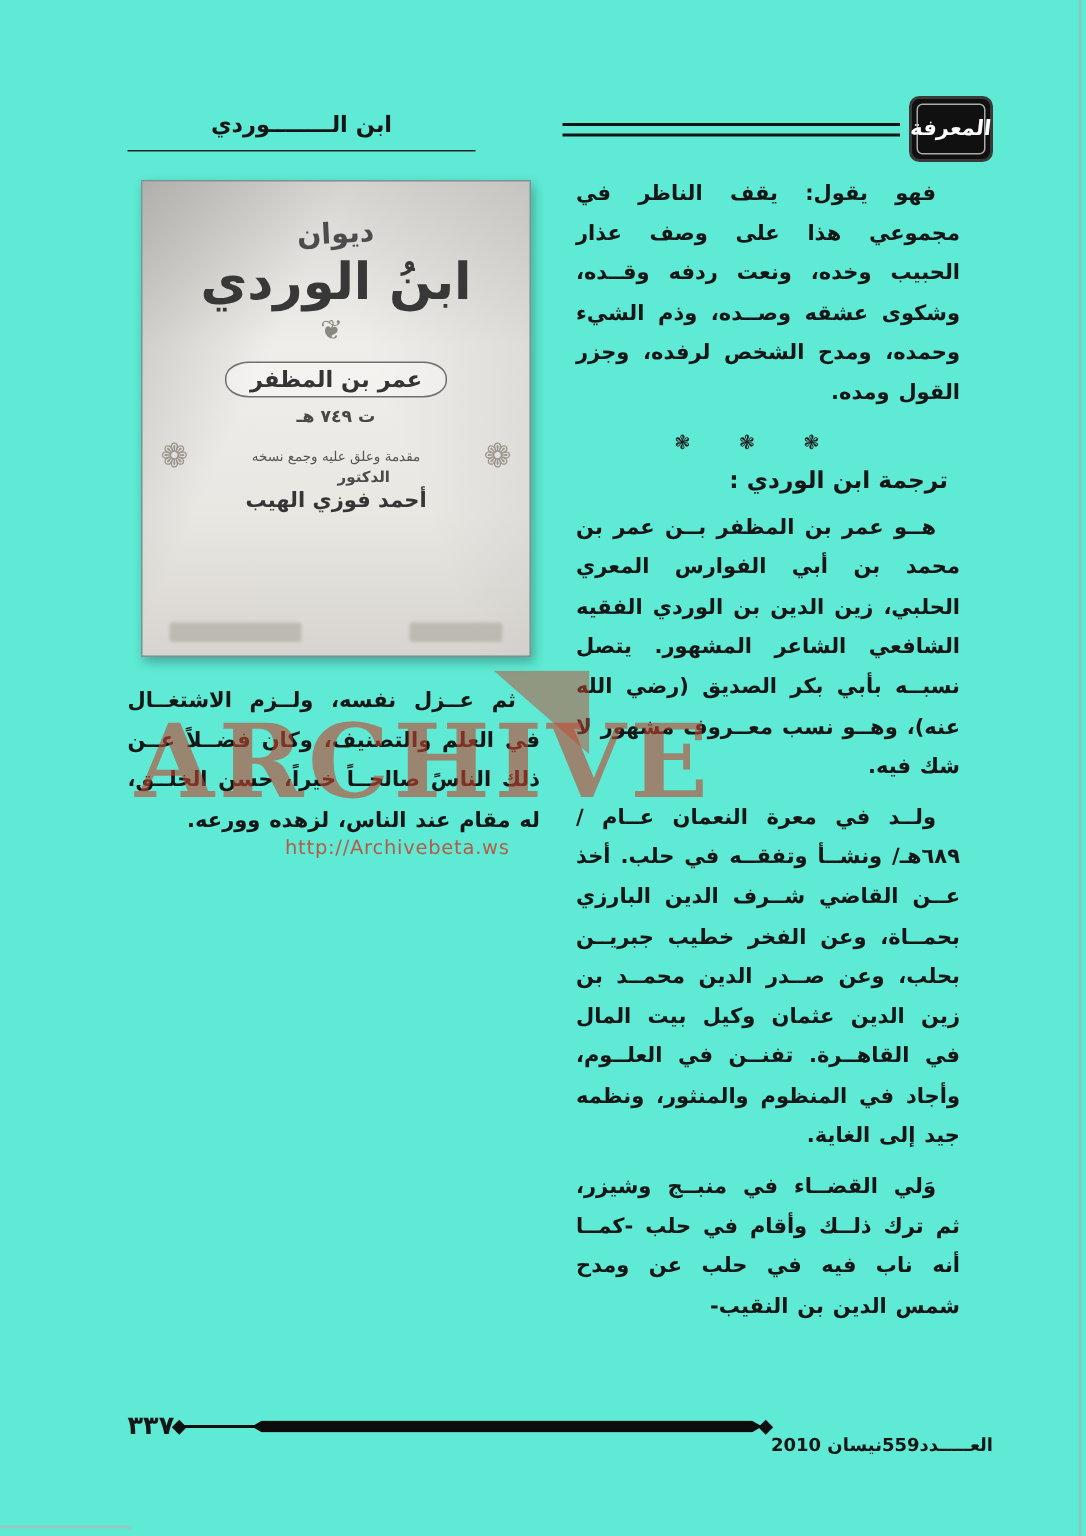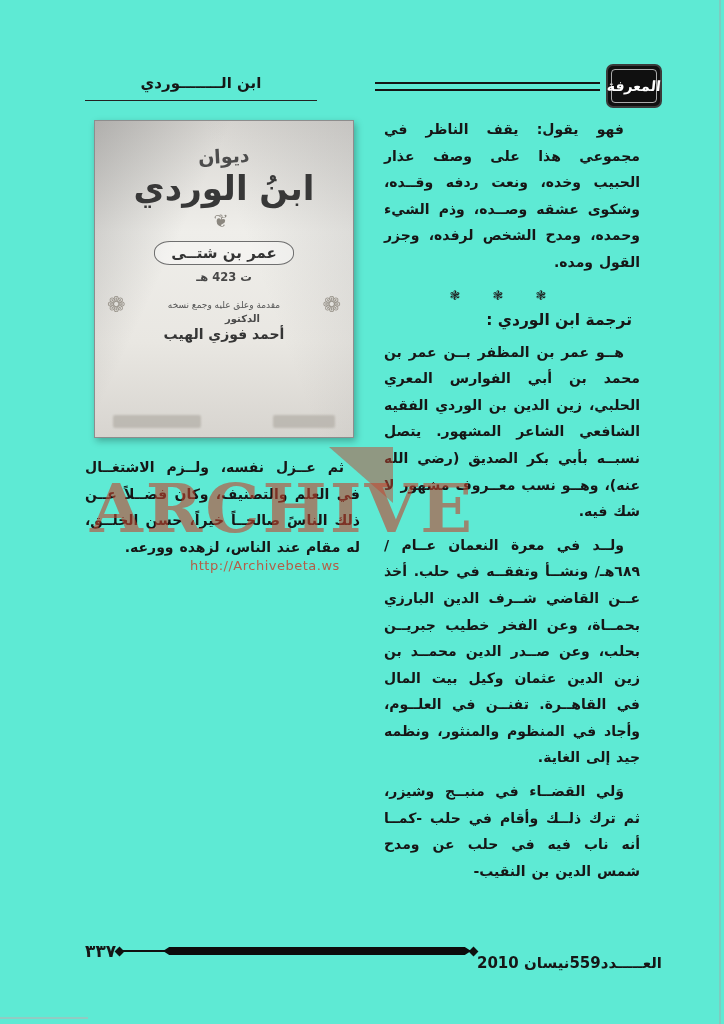--- a/index.html
+++ b/index.html
@@ -111,21 +111,21 @@
   .page-number{font-size:17px;font-weight:bold;}
   .footer-rule{flex:1;position:relative;height:12px;}
   .footer-rule .thin{position:absolute;left:4px;right:4px;top:5px;height:1.5px;background:#101010;}
   .footer-rule .bar{
     position:absolute;left:13%;right:6px;top:2px;height:8px;background:#0c0c0c;
     clip-path:polygon(0 50%,2% 0,98% 0,100% 50%,98% 100%,2% 100%);
   }
   .rule-diamond{position:absolute;top:2.5px;width:7px;height:7px;background:#101010;transform:rotate(45deg);}
   .rule-diamond.left{left:0;}
   .rule-diamond.right{right:0;}
-  .issue-info{font-size:15px;font-weight:bold;direction:rtl;white-space:nowrap;margin-top:24px;}
+  .issue-info{font-size:12px;font-weight:bold;direction:rtl;white-space:nowrap;margin-top:24px;}
 </style>
 </head>
 <body>
 
 <div class="page">
 
   <div class="scan-edge-right"></div>
   <div class="scan-mark-bottom"></div>
 
   <div class="header">
@@ -150,23 +150,23 @@
       <p class="para">وَلي القضــاء في منبــج وشيزر، ثم ترك ذلــك وأقام في حلب -كمــا أنه ناب فيه في حلب عن ومدح شمس الدين بن النقيب-</p>
     </div>
 
     <div class="col col-left">
 
       <figure class="book-cover">
         <div class="cover-series">ديوان</div>
         <div class="cover-title">ابنُ الوردي</div>
         <div class="cover-flourish">❦</div>
         <div class="cover-author-frame">
-          <span>عمر بن شتــى</span>
+          <span>عمر بن المظفر</span>
         </div>
-        <div class="cover-death">ت 423 هـ</div>
+        <div class="cover-death">ت ٧٤٩ هـ</div>
         <div class="cover-editor-line">مقدمة وعلق عليه وجمع نسخه</div>
         <div class="cover-editor-title">الدكتور</div>
         <div class="cover-editor-name">أحمد فوزي الهيب</div>
         <span class="side-ornament left">❁</span>
         <span class="side-ornament right">❁</span>
         <div class="publisher-row">
           <span class="publisher-mark"></span>
           <span class="publisher-mark wide"></span>
         </div>
       </figure>

